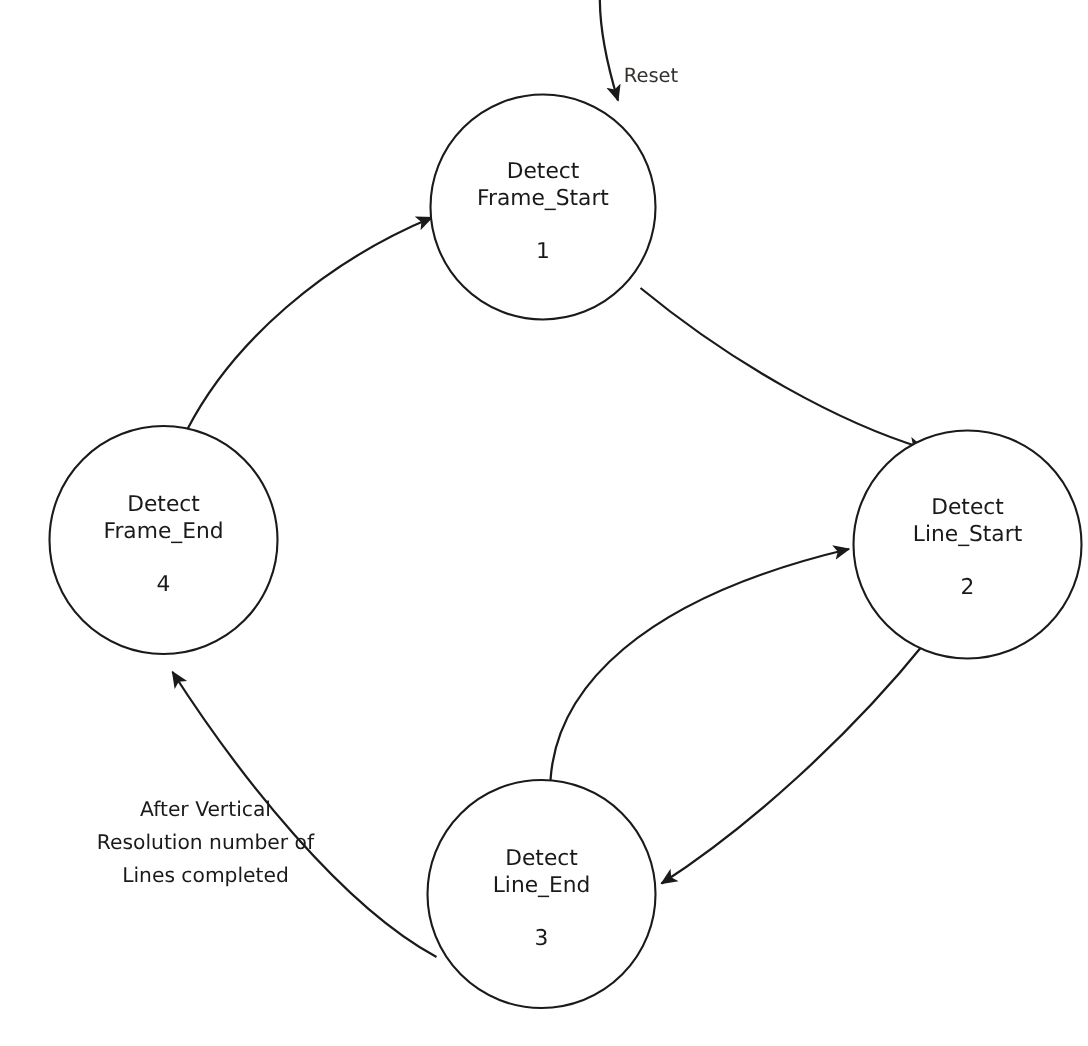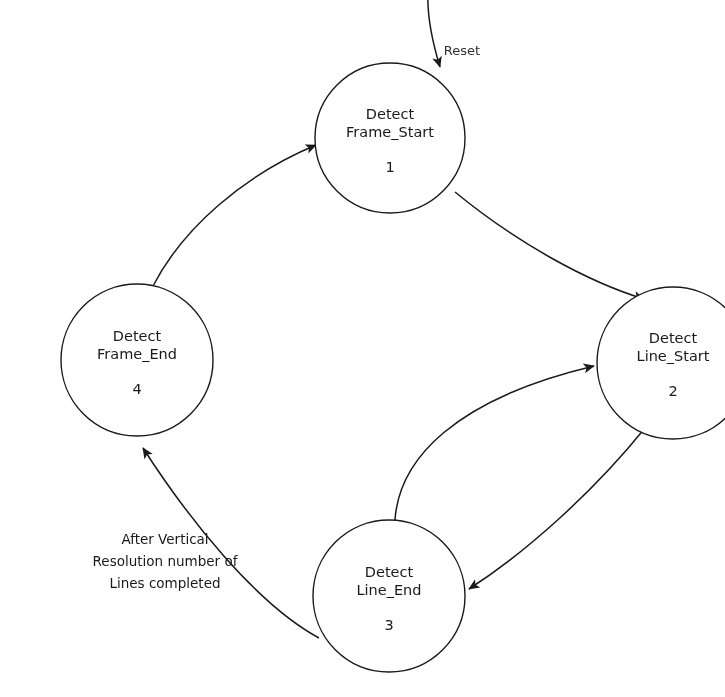--- a/index.html
+++ b/index.html
@@ -10,21 +10,20 @@
   body {
     width: 725px;
     height: 697px;
     font-family: "DejaVu Sans", sans-serif;
     overflow: hidden;
   }
   #diagram-root {
     position: relative;
     width: 645px;
     height: 697px;
-    padding-left: 28px;
   }
   svg.fsm-canvas {
     display: block;
     width: 725px;
     height: 697px;
   }
   .state-circle {
     fill: #ffffff;
     stroke: #1a1a1a;
     stroke-width: 1.4;

